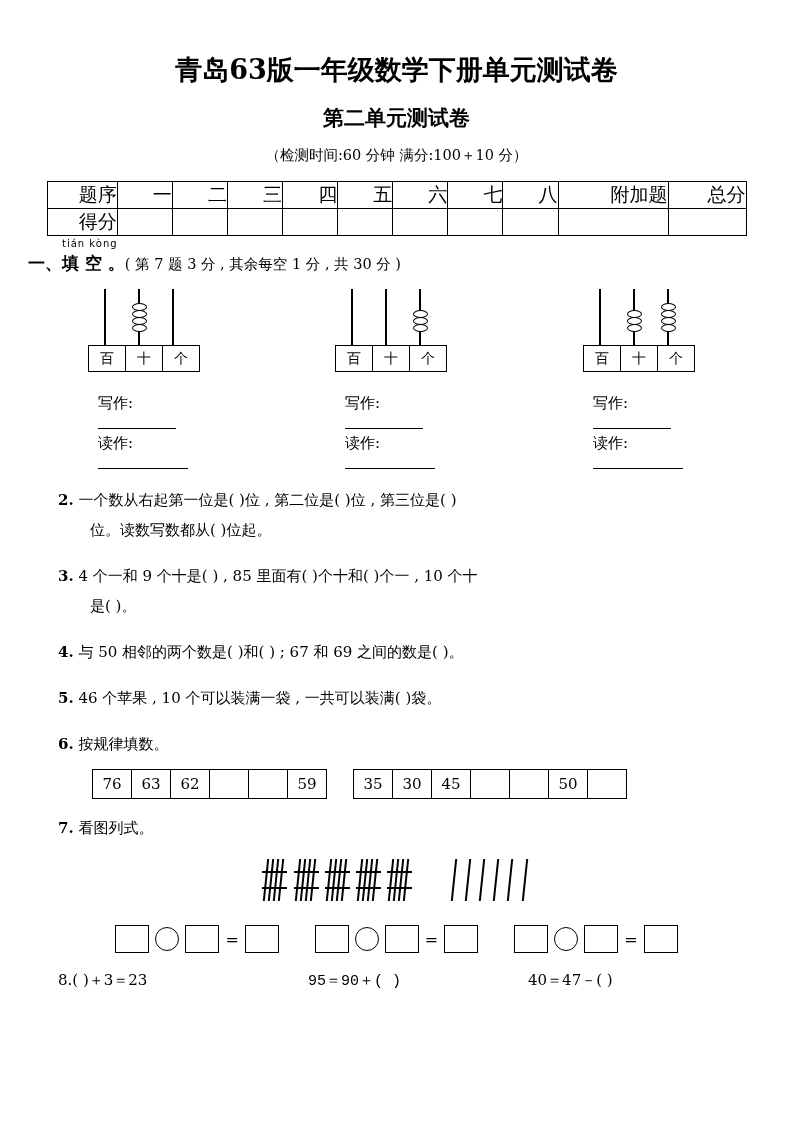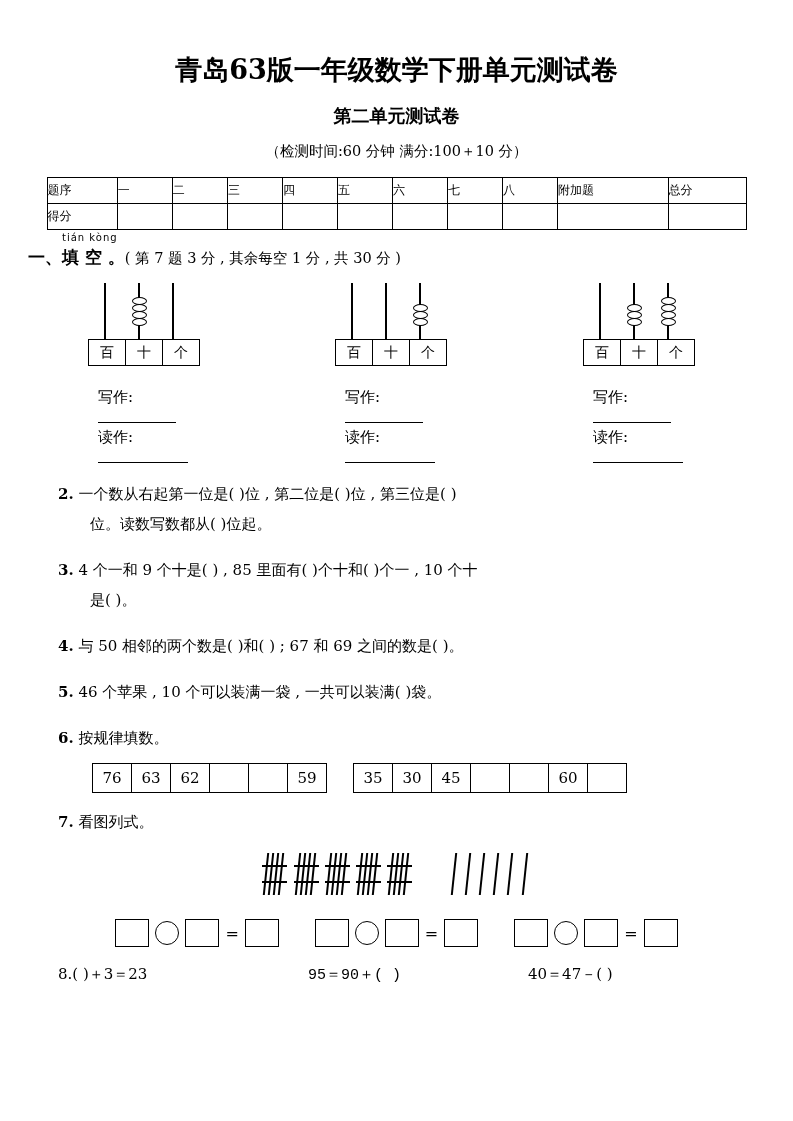--- a/index.html
+++ b/index.html
@@ -19,40 +19,40 @@
   }
   .title-main{
     text-align:center;
     font-size:27px;
     font-weight:bold;
     letter-spacing:0px;
     margin-top:52px;
   }
   .title-sub{
     text-align:center;
-    font-size:18px;
+    font-size:21px;
     font-weight:bold;
     margin-top:16px;
   }
   .title-info{
     text-align:center;
     font-size:14.5px;
     margin-top:14px;
   }
   
   .score-table{
     border-collapse:collapse;
     margin:16px auto 0 auto;
     width:700px;
   }
   .score-table td{
     border:1px solid #000;
     height:25px;
-    text-align:left;
-    font-size:12px;
+    text-align:right;
+    font-size:19px;
     padding:0;
   }
   .score-table td.label{width:72px;}
   .score-table td.num{width:56px;}
   .score-table td.extra{width:114px;}
   .score-table td.total{width:80px;}
 
   
   .sec{
     margin:16px 0 0 28px;
@@ -358,21 +358,21 @@
     </tbody>
       </table>
     <table class="ruletable">
       <tbody>
           <tr>
         <td>35</td>
         <td>30</td>
         <td>45</td>
         <td></td>
         <td></td>
-        <td>60</td>
+        <td>50</td>
         <td></td>
       </tr>
     </tbody>
       </table>
   </div>
 
   <div class="q" style="margin-top:14px;">
     <span class="num">7.</span>
     <span>看图列式。</span>
   </div>

